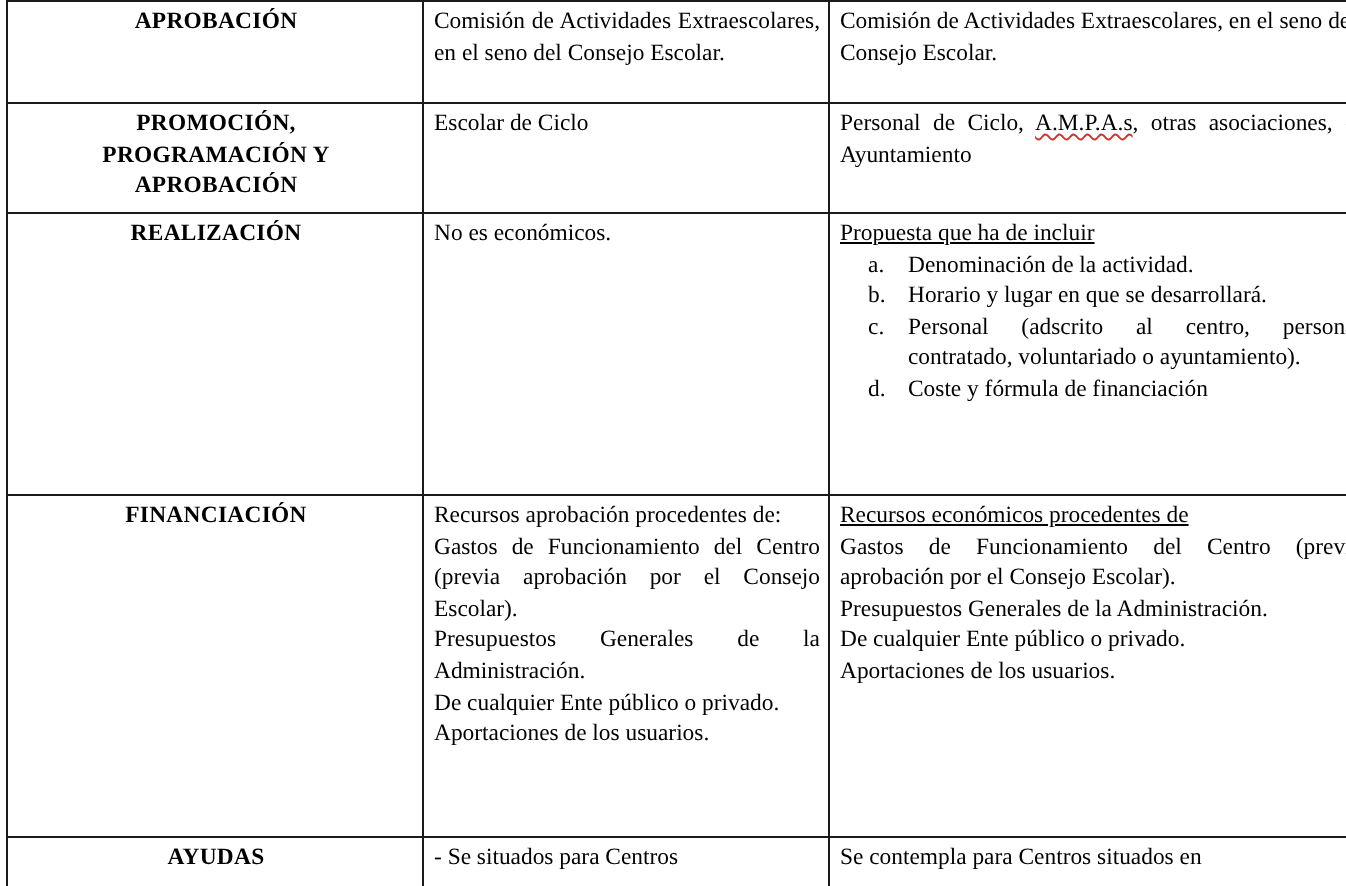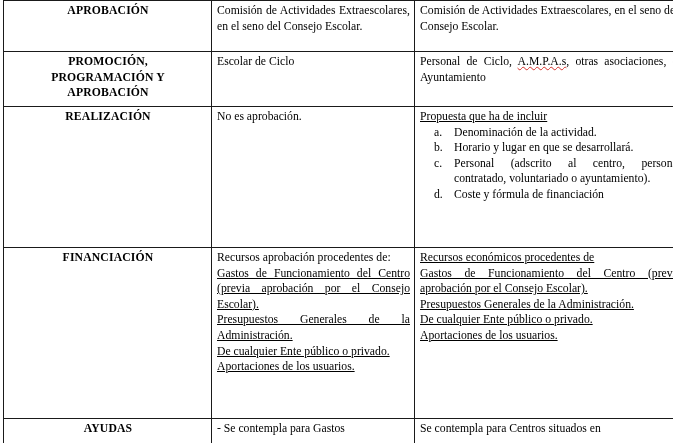--- a/index.html
+++ b/index.html
@@ -61,21 +61,21 @@
   
   td.body-cell {
     text-align: justify;
     text-justify: inter-word;
   }
   td.body-cell.flush {
     text-align: left;
   }
 
   .para { margin: 0; }
-  .para + .para { margin-top: 0; text-decoration: underline; }
+  .para + .para { margin-top: 0; }
 
   .u { text-decoration: underline; }
 
   
   .spell {
     text-decoration: underline;
     text-decoration-style: wavy;
     text-decoration-color: #d4302a;
     text-decoration-thickness: 1px;
     text-underline-offset: 1px;
@@ -145,21 +145,21 @@
           <p class="para">Escolar de Ciclo</p>
         </td>
         <td class="body-cell">
           <p class="para"><span>Personal de Ciclo, </span><span class="spell">A.M.P.A.s</span><span>, otras asociaciones, el Ayuntamiento</span></p>
         </td>
       </tr>
 
       <tr class="row-programacion">
         <td class="label-cell">REALIZACIÓN</td>
         <td class="body-cell flush">
-          <p class="para">No es aprobación.</p>
+          <p class="para">No es económicos.</p>
         </td>
         <td class="body-cell flush">
           <p class="para u">Propuesta que ha de incluir</p>
           <ol class="letter-list">
             <li>Denominación de la actividad.</li>
             <li>Horario y lugar en que se desarrollará.</li>
             <li>Personal (adscrito al centro, personal contratado, voluntariado o ayuntamiento).</li>
             <li>Coste y fórmula de financiación</li>
           </ol>
         </td>
@@ -179,21 +179,21 @@
           <p class="para">Gastos de Funcionamiento del Centro (previa aprobación por el Consejo Escolar).</p>
           <p class="para">Presupuestos Generales de la Administración.</p>
           <p class="para flush">De cualquier Ente público o privado.</p>
           <p class="para flush">Aportaciones de los usuarios.</p>
         </td>
       </tr>
 
       <tr class="row-ayudas">
         <td class="label-cell">AYUDAS</td>
         <td class="body-cell">
-          <p class="para">- Se contempla para Gastos</p>
+          <p class="para">- Se situados para Centros</p>
         </td>
         <td class="body-cell flush">
           <p class="para">Se contempla para Centros situados en</p>
         </td>
       </tr>
 
     </tbody>
   </table>
 
 </div>

